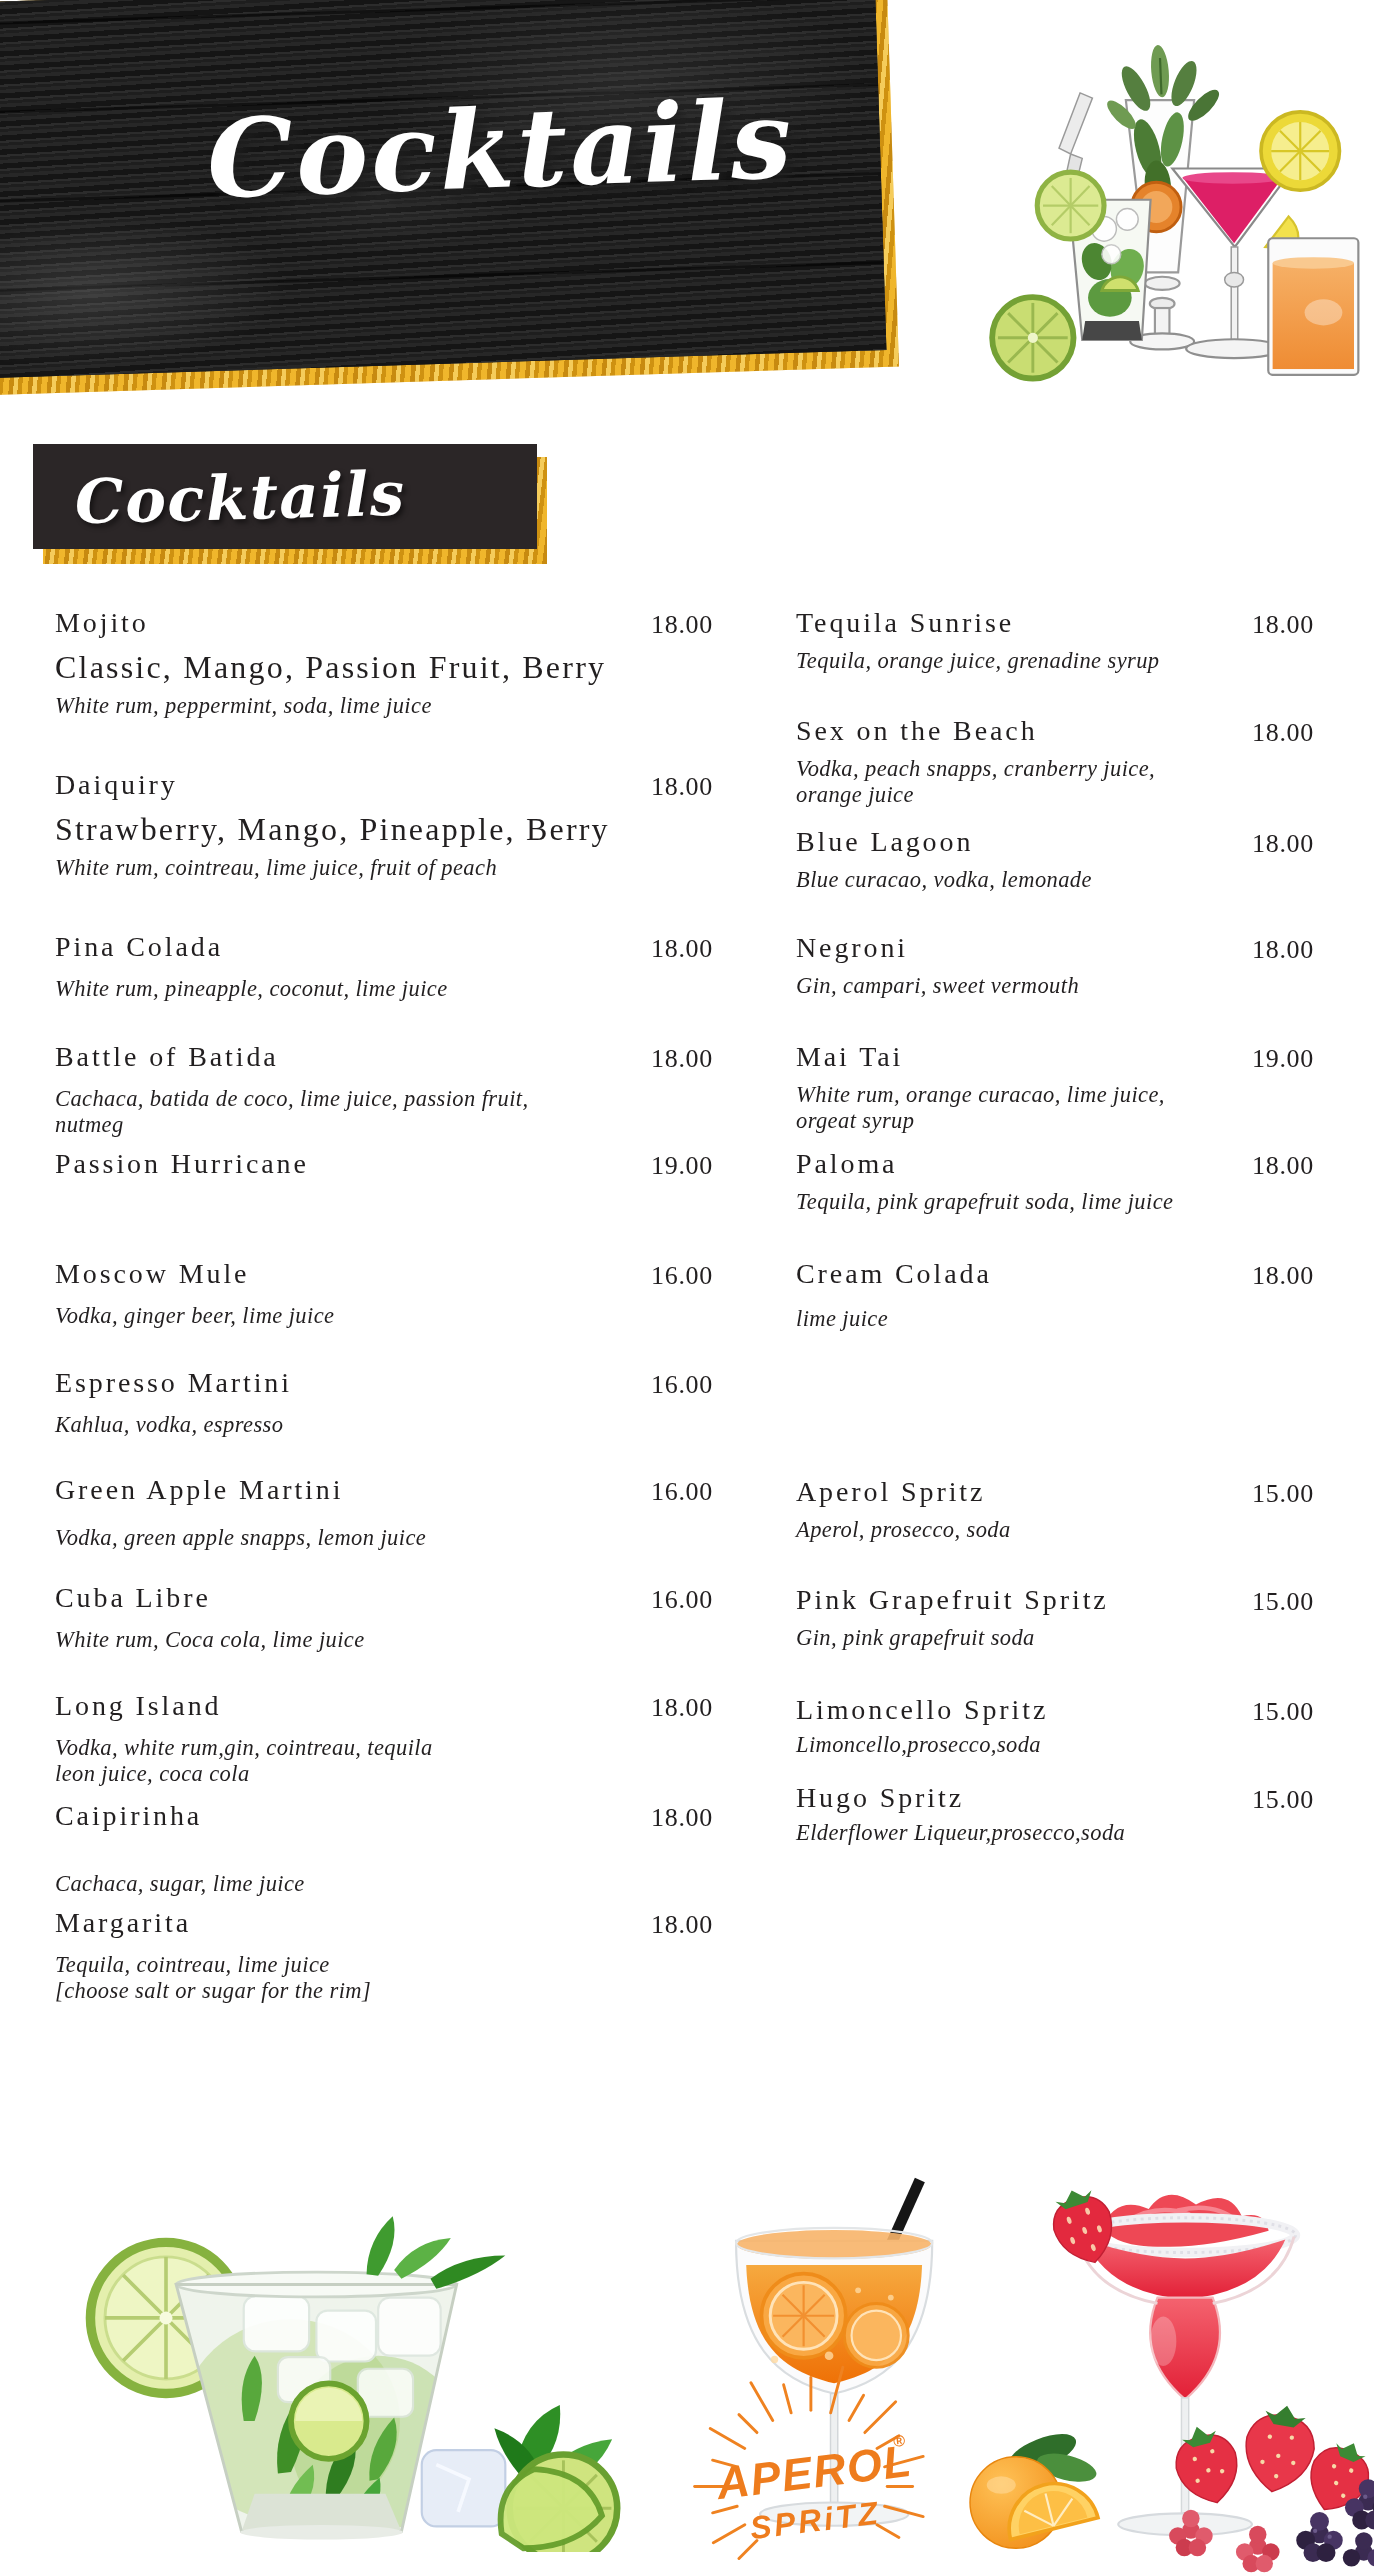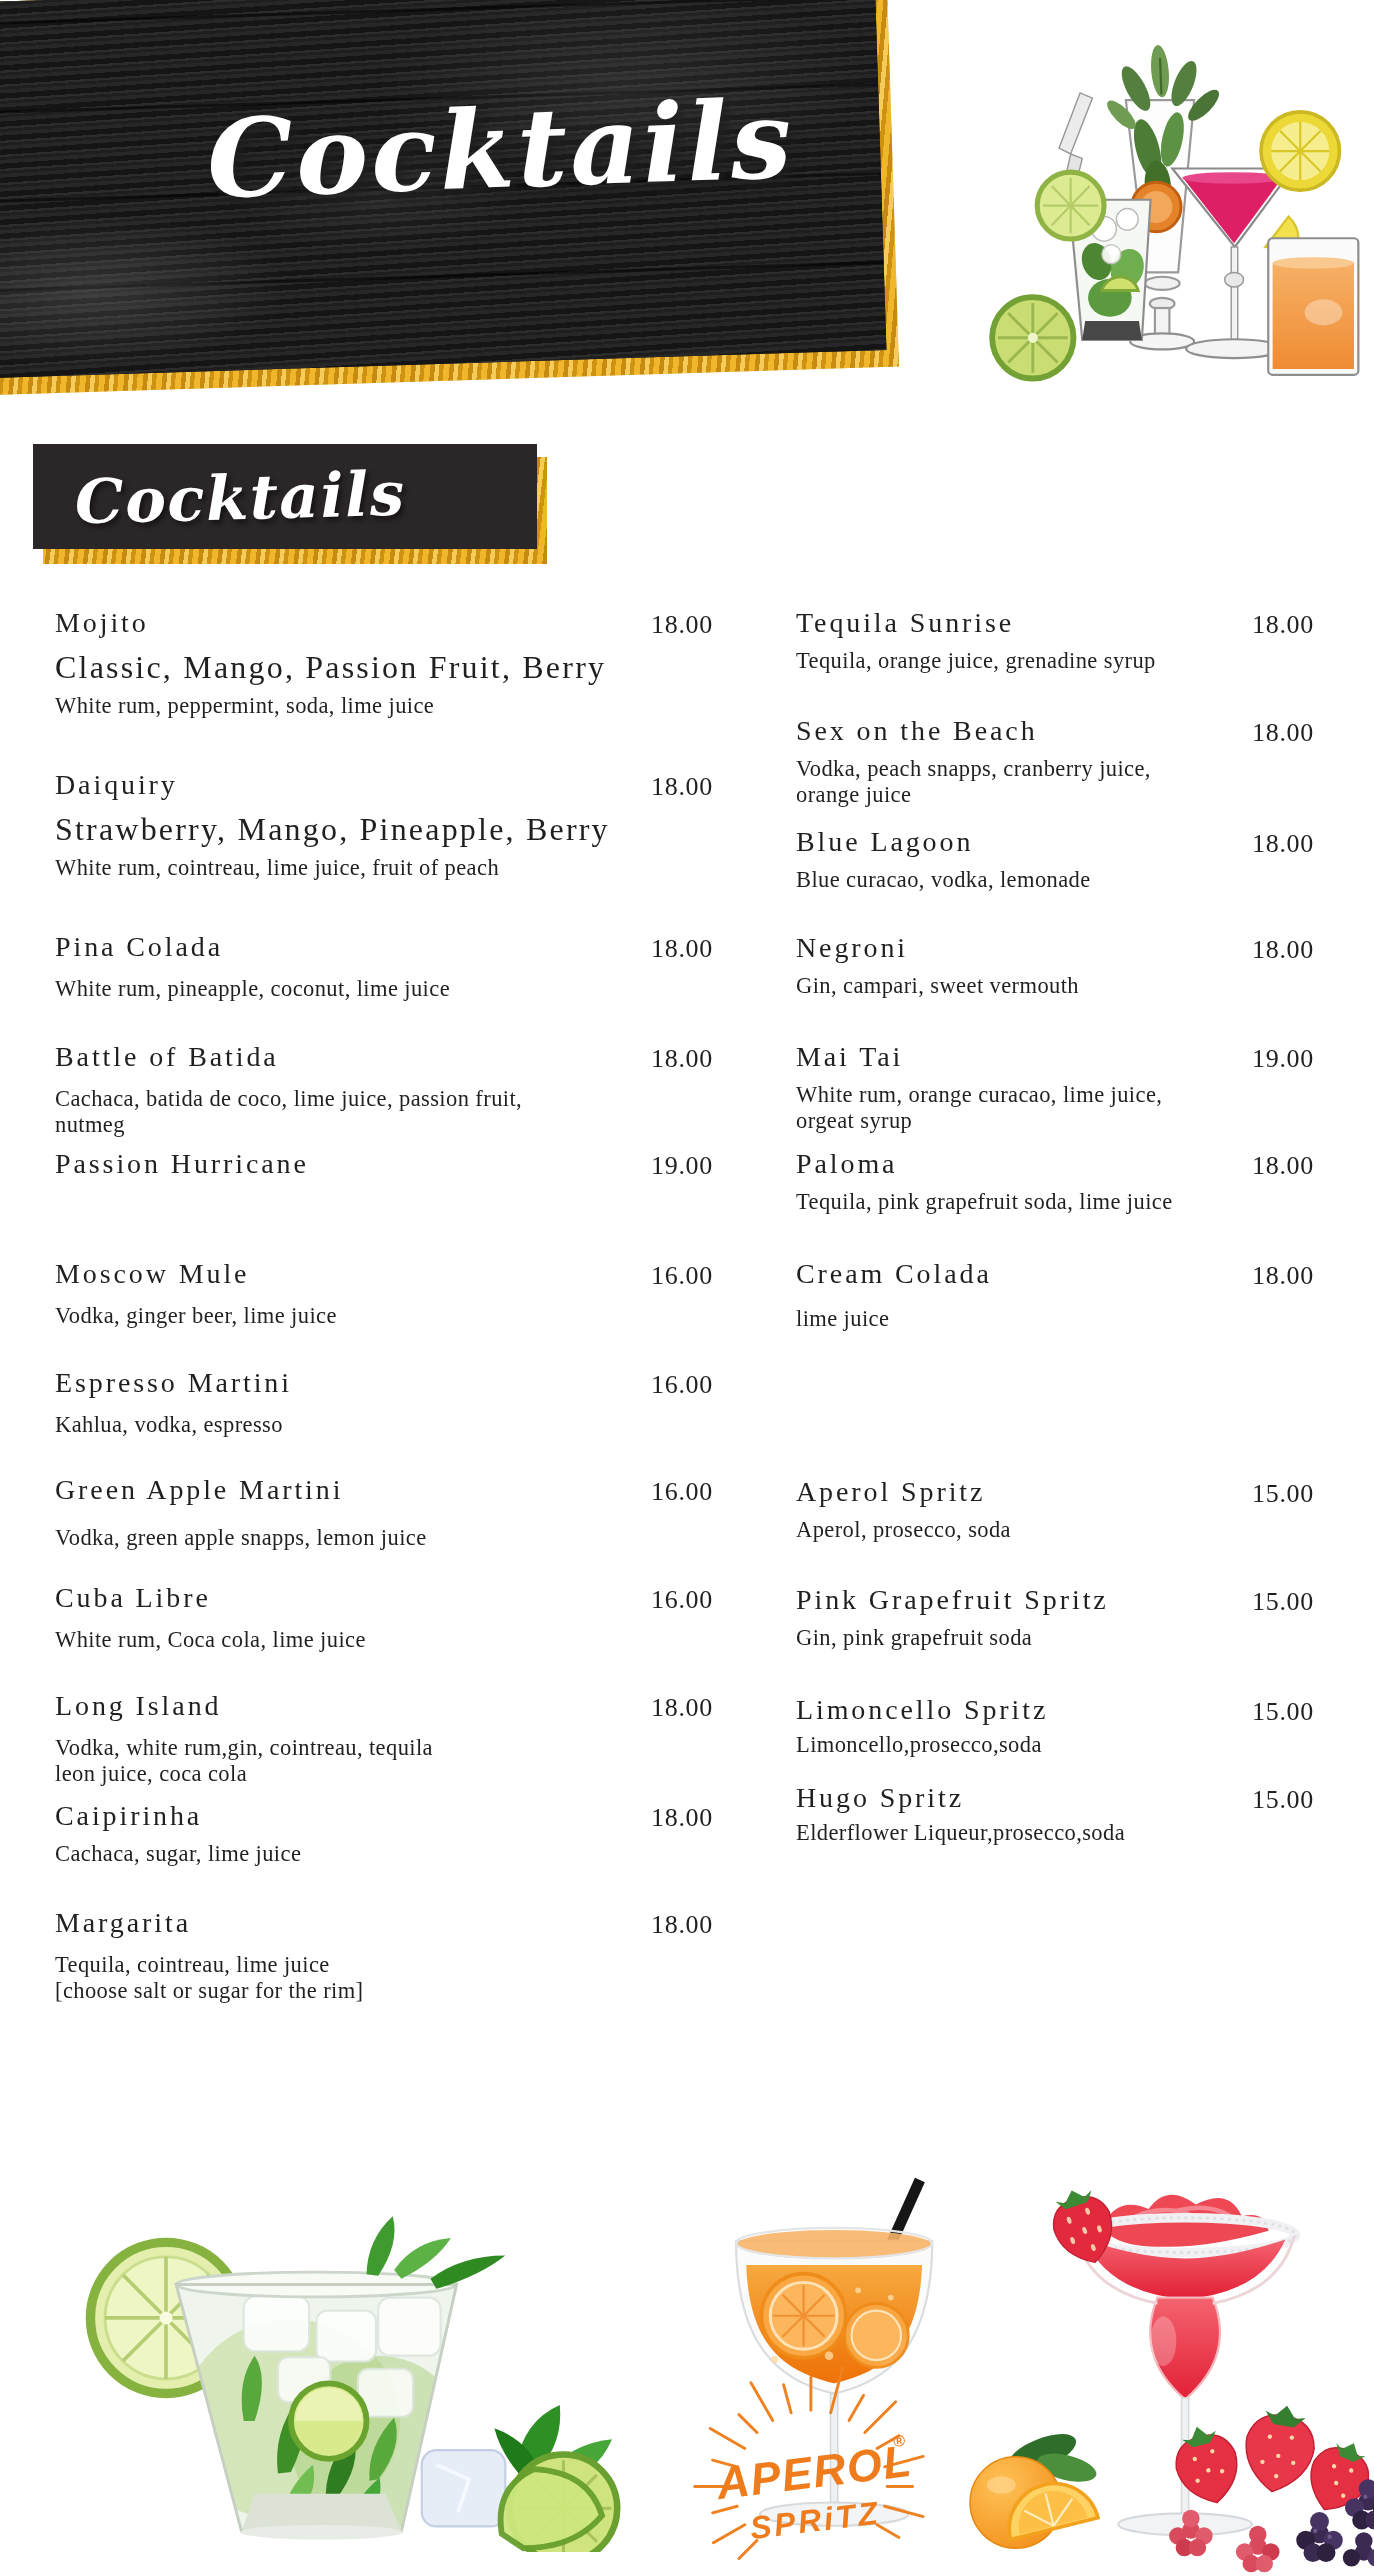--- a/index.html
+++ b/index.html
@@ -53,21 +53,21 @@
   .mi-name{
     font-size:28px;line-height:39px;letter-spacing:2.9px;white-space:nowrap;
   }
   .mi-price{
     position:absolute;right:0;top:8.7px;font-size:26px;line-height:26px;letter-spacing:0.7px;
   }
   .mi-sub{
     font-size:32px;line-height:32px;letter-spacing:2.2px;margin-top:8.7px;white-space:nowrap;
   }
   .mi-desc{
-    font-size:22.5px;line-height:26px;letter-spacing:0.4px;margin-top:10.2px;
+    font-style:italic;font-size:22.5px;line-height:26px;letter-spacing:0.4px;margin-top:10.2px;
   }
   
   .art{position:absolute;}
 </style>
 </head>
 <body>
 
 <div id="page">
 
   <header class="top-banner-gold gold-tex">
@@ -236,21 +236,21 @@
       <div class="mi-name">Long Island</div>
       <div class="mi-price">18.00</div>
       <div class="mi-desc">
         <div>Vodka, white rum,gin, cointreau, tequila</div>
         <div>leon juice, coca cola</div>
       </div>
     </div>
     <div class="menu-item" style="left:55px;top:1796px;width:658px">
       <div class="mi-name">Caipirinha</div>
       <div class="mi-price">18.00</div>
-      <div class="mi-desc" style="margin-top:6px">
+      <div class="mi-desc" style="margin-top:36px">
         <div>Cachaca, sugar, lime juice</div>
       </div>
     </div>
     <div class="menu-item" style="left:55px;top:1903px;width:658px">
       <div class="mi-name">Margarita</div>
       <div class="mi-price">18.00</div>
       <div class="mi-desc">
         <div>Tequila, cointreau, lime juice</div>
         <div>[choose salt or sugar for the rim]</div>
       </div>

